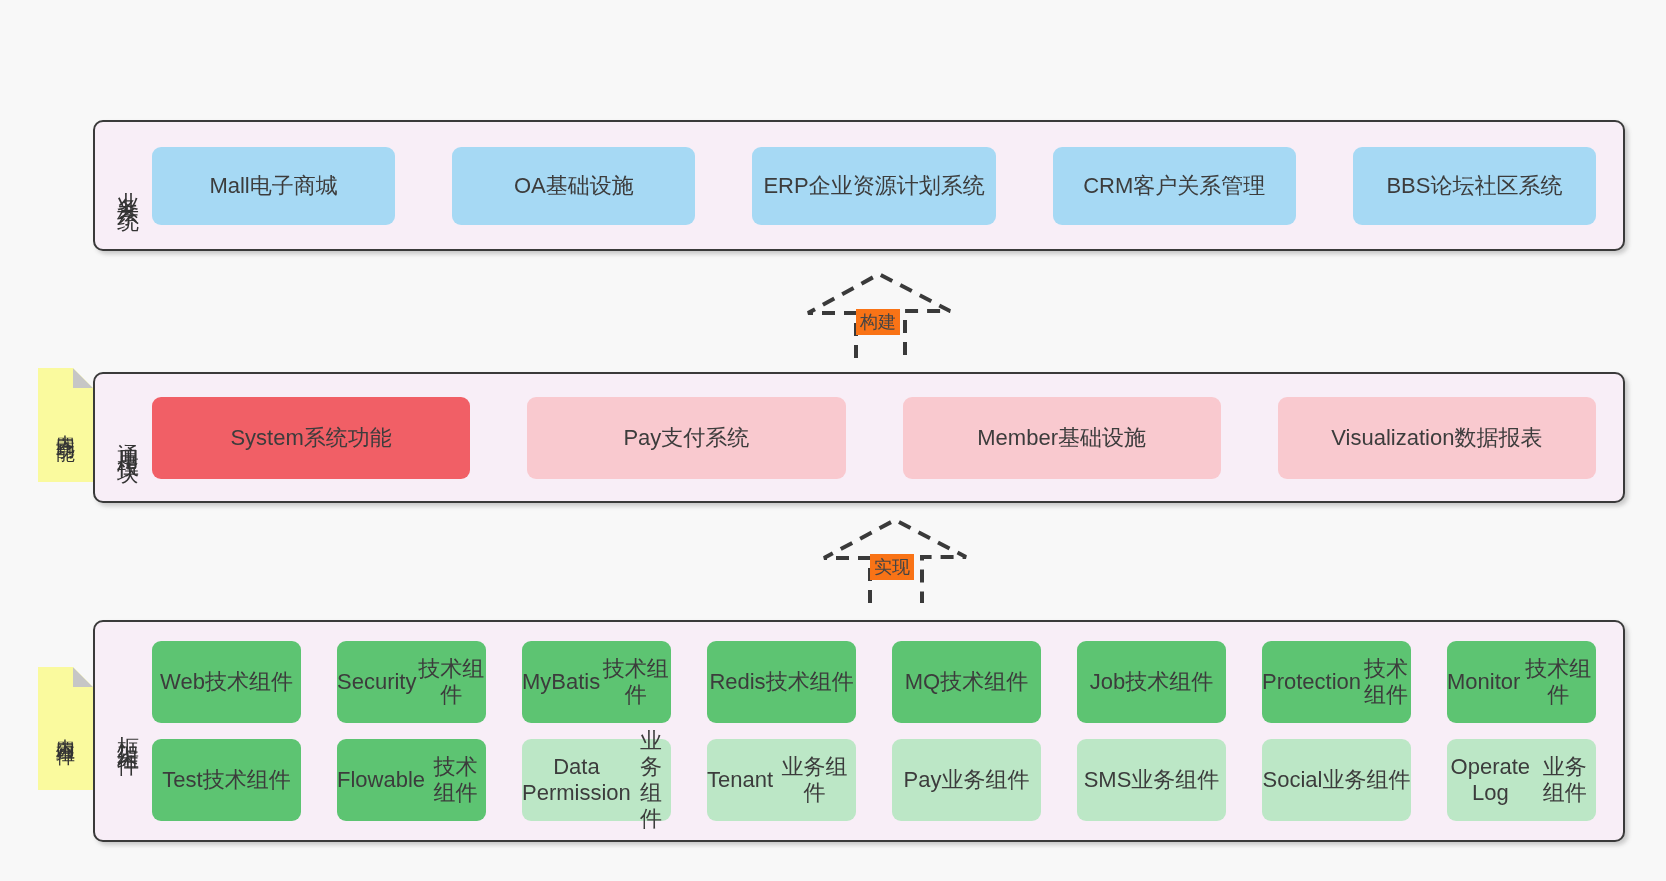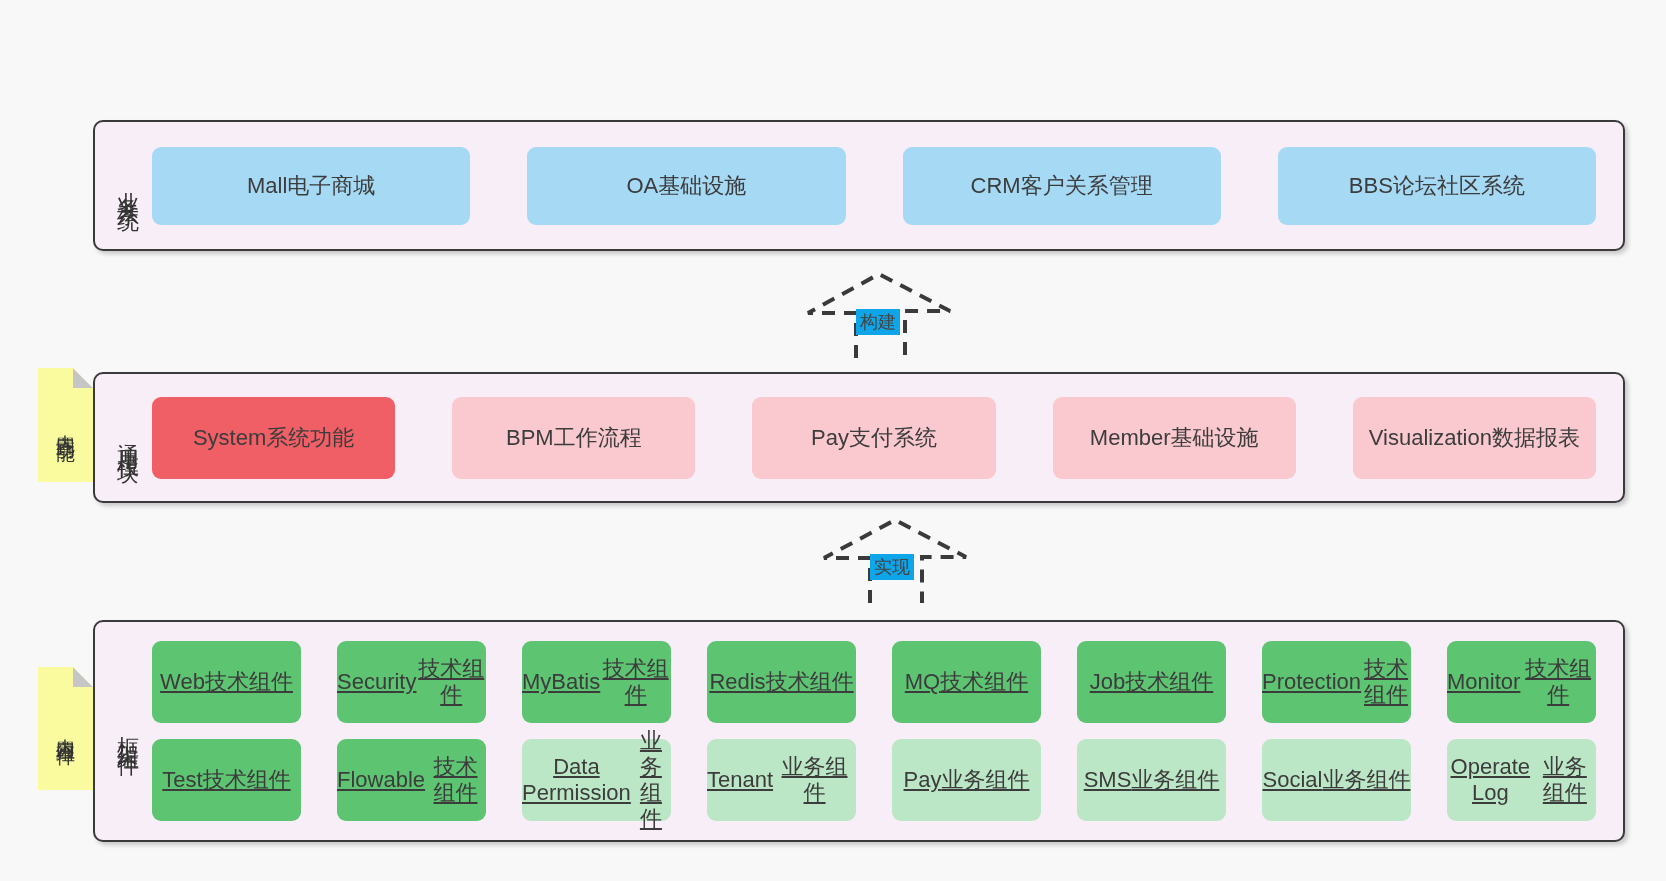--- a/index.html
+++ b/index.html
@@ -20,21 +20,21 @@
   #layer-modules{top:372px;height:131px;}
   #layer-components{top:620px;height:222px;}
   .layer-label{
     position:absolute;left:12px;top:0;bottom:0;width:42px;
     display:flex;align-items:center;justify-content:center;
     writing-mode:vertical-lr;text-orientation:upright;
     font-size:22px;letter-spacing:6px;color:#333;
   }
   
   .boxes{margin-left:57px;margin-right:27px;flex:1;display:flex;gap:57px;}
-  .grid{margin-left:57px;margin-right:27px;flex:1;display:flex;flex-direction:column;gap:16px;text-decoration:underline;}
+  .grid{margin-left:57px;margin-right:27px;flex:1;display:flex;flex-direction:column;gap:16px;}
   .grid .row{display:flex;justify-content:space-between;}
   .box{
     border-radius:9px;display:flex;flex-direction:row;
     align-items:center;justify-content:center;text-align:center;
     font-size:22px;line-height:26px;
   }
   .boxes .box{flex:1;}
   #layer-business .box{height:78px;}
   #layer-modules .box{height:82px;}
   .grid .box{width:149px;height:82px;}
@@ -58,21 +58,21 @@
   #sticky-modules{top:368px;height:114px;}
   #sticky-components{top:667px;height:123px;}
   .sticky-text{
     writing-mode:vertical-lr;text-orientation:upright;
     font-size:19px;letter-spacing:3px;color:#333;
   }
   
   .arrow{position:absolute;z-index:1;}
   .arrow polyline{fill:none;stroke:#3a3a3a;stroke-width:4;stroke-dasharray:13 9;}
   .arrow-label{
-    position:absolute;z-index:3;background:#0ea5e9;
+    position:absolute;z-index:3;background:#f97316;
     padding:1px 4px;font-size:18px;color:#444;
   }
   #arrow-build{left:800px;top:266px;}
   #arrow-build-label{left:856px;top:309px;}
   #arrow-impl{left:816px;top:512px;}
   #arrow-impl-label{left:870px;top:554px;}
 </style>
 </head>
 <body>
 
@@ -81,20 +81,24 @@
   <div class="boxes">
     <div class="box blue">
       <div class="en">Mall</div>
       <div class="zh">电子商城</div>
     </div>
     <div class="box blue">
       <div class="en">OA</div>
       <div class="zh">基础设施</div>
     </div>
     <div class="box blue">
+      <div class="en">ERP</div>
+      <div class="zh">企业资源计划系统</div>
+    </div>
+    <div class="box blue">
       <div class="en">CRM</div>
       <div class="zh">客户关系管理</div>
     </div>
     <div class="box blue">
       <div class="en">BBS</div>
       <div class="zh">论坛社区系统</div>
     </div>
   </div>
 </div>
 
@@ -108,24 +112,20 @@
 </div>
 
 <div class="layer" id="layer-modules">
   <div class="layer-label">通用模块</div>
   <div class="boxes">
     <div class="box red">
       <div class="en">System</div>
       <div class="zh">系统功能</div>
     </div>
     <div class="box pink">
-      <div class="en">BPM</div>
-      <div class="zh">工作流程</div>
-    </div>
-    <div class="box pink">
       <div class="en">Pay</div>
       <div class="zh">支付系统</div>
     </div>
     <div class="box pink">
       <div class="en">Member</div>
       <div class="zh">基础设施</div>
     </div>
     <div class="box pink">
       <div class="en">Visualization</div>
       <div class="zh">数据报表</div>

